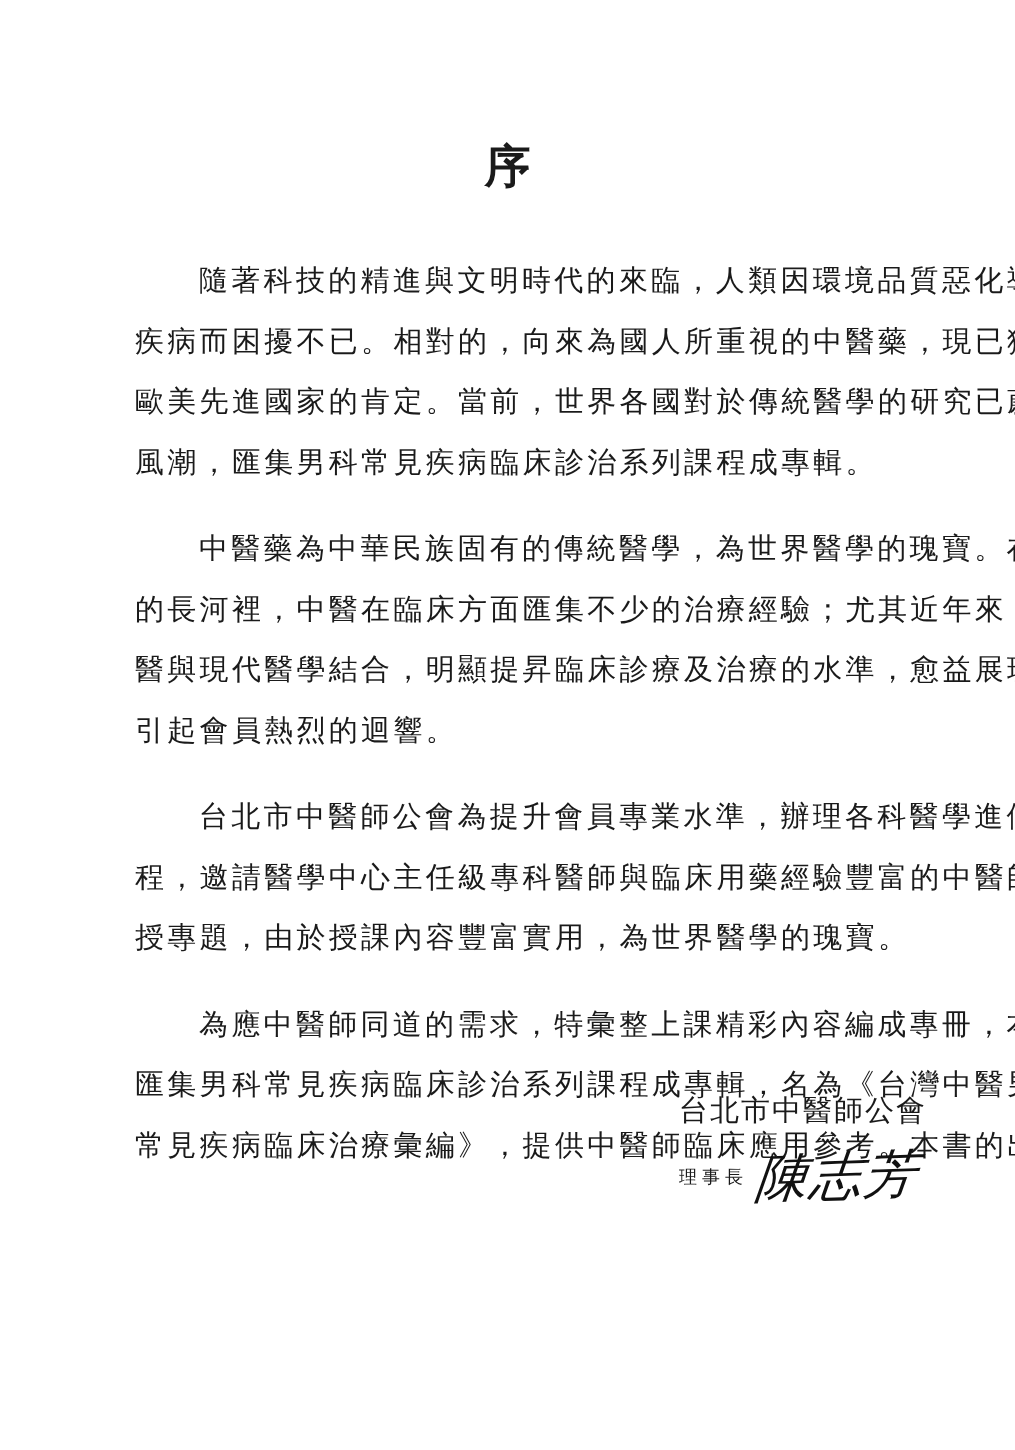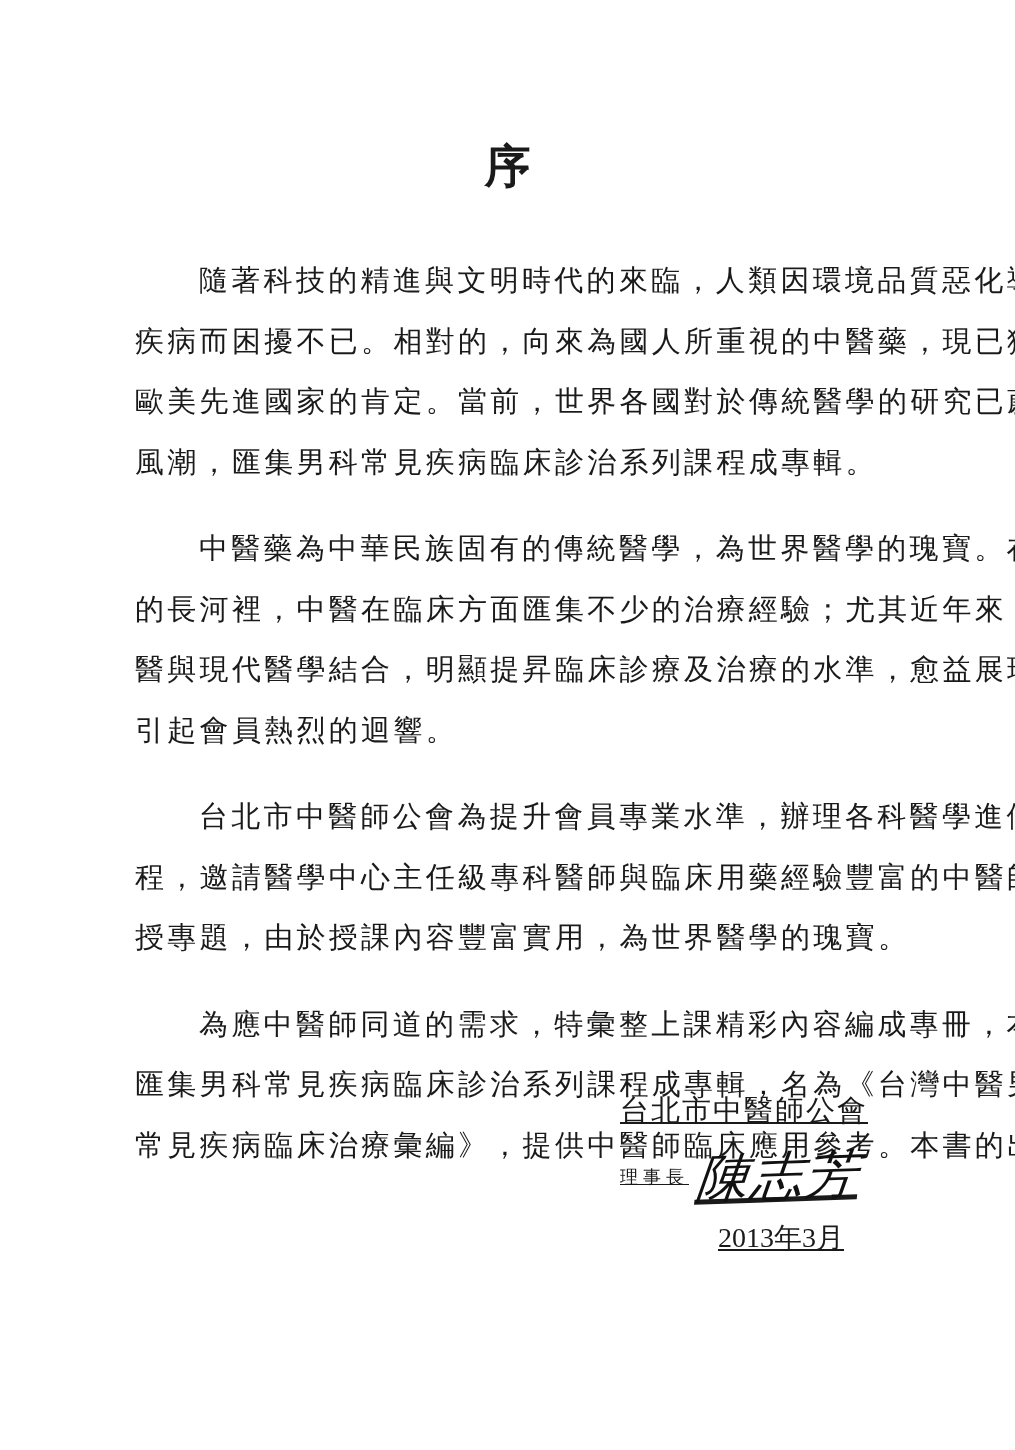--- a/index.html
+++ b/index.html
@@ -45,24 +45,23 @@
     .para .line {
       display: block;
       white-space: nowrap;
       text-indent: 0;
     }
     .para .line.first {
       padding-left: 64px;
     }
     .signature-block {
       position: absolute;
-      left: 620px;
+      left: 679px;
       top: 1090px;
       width: 260px;
-      text-decoration: underline;
     }
     .org-name {
       font-size: 29px;
       line-height: 40px;
       letter-spacing: 2px;
       white-space: nowrap;
     }
     .title-row {
       display: flex;
       align-items: center;
@@ -131,16 +130,15 @@
     </div>
 
   </div>
 
   <div class="signature-block">
     <div class="org-name">台北市中醫師公會</div>
     <div class="title-row">
       <span class="role">理事長</span>
       <span class="signature">陳志芳</span>
     </div>
-    <div class="date">2013年3月</div>
   </div>
 
 </div>
 
 </body></html>

